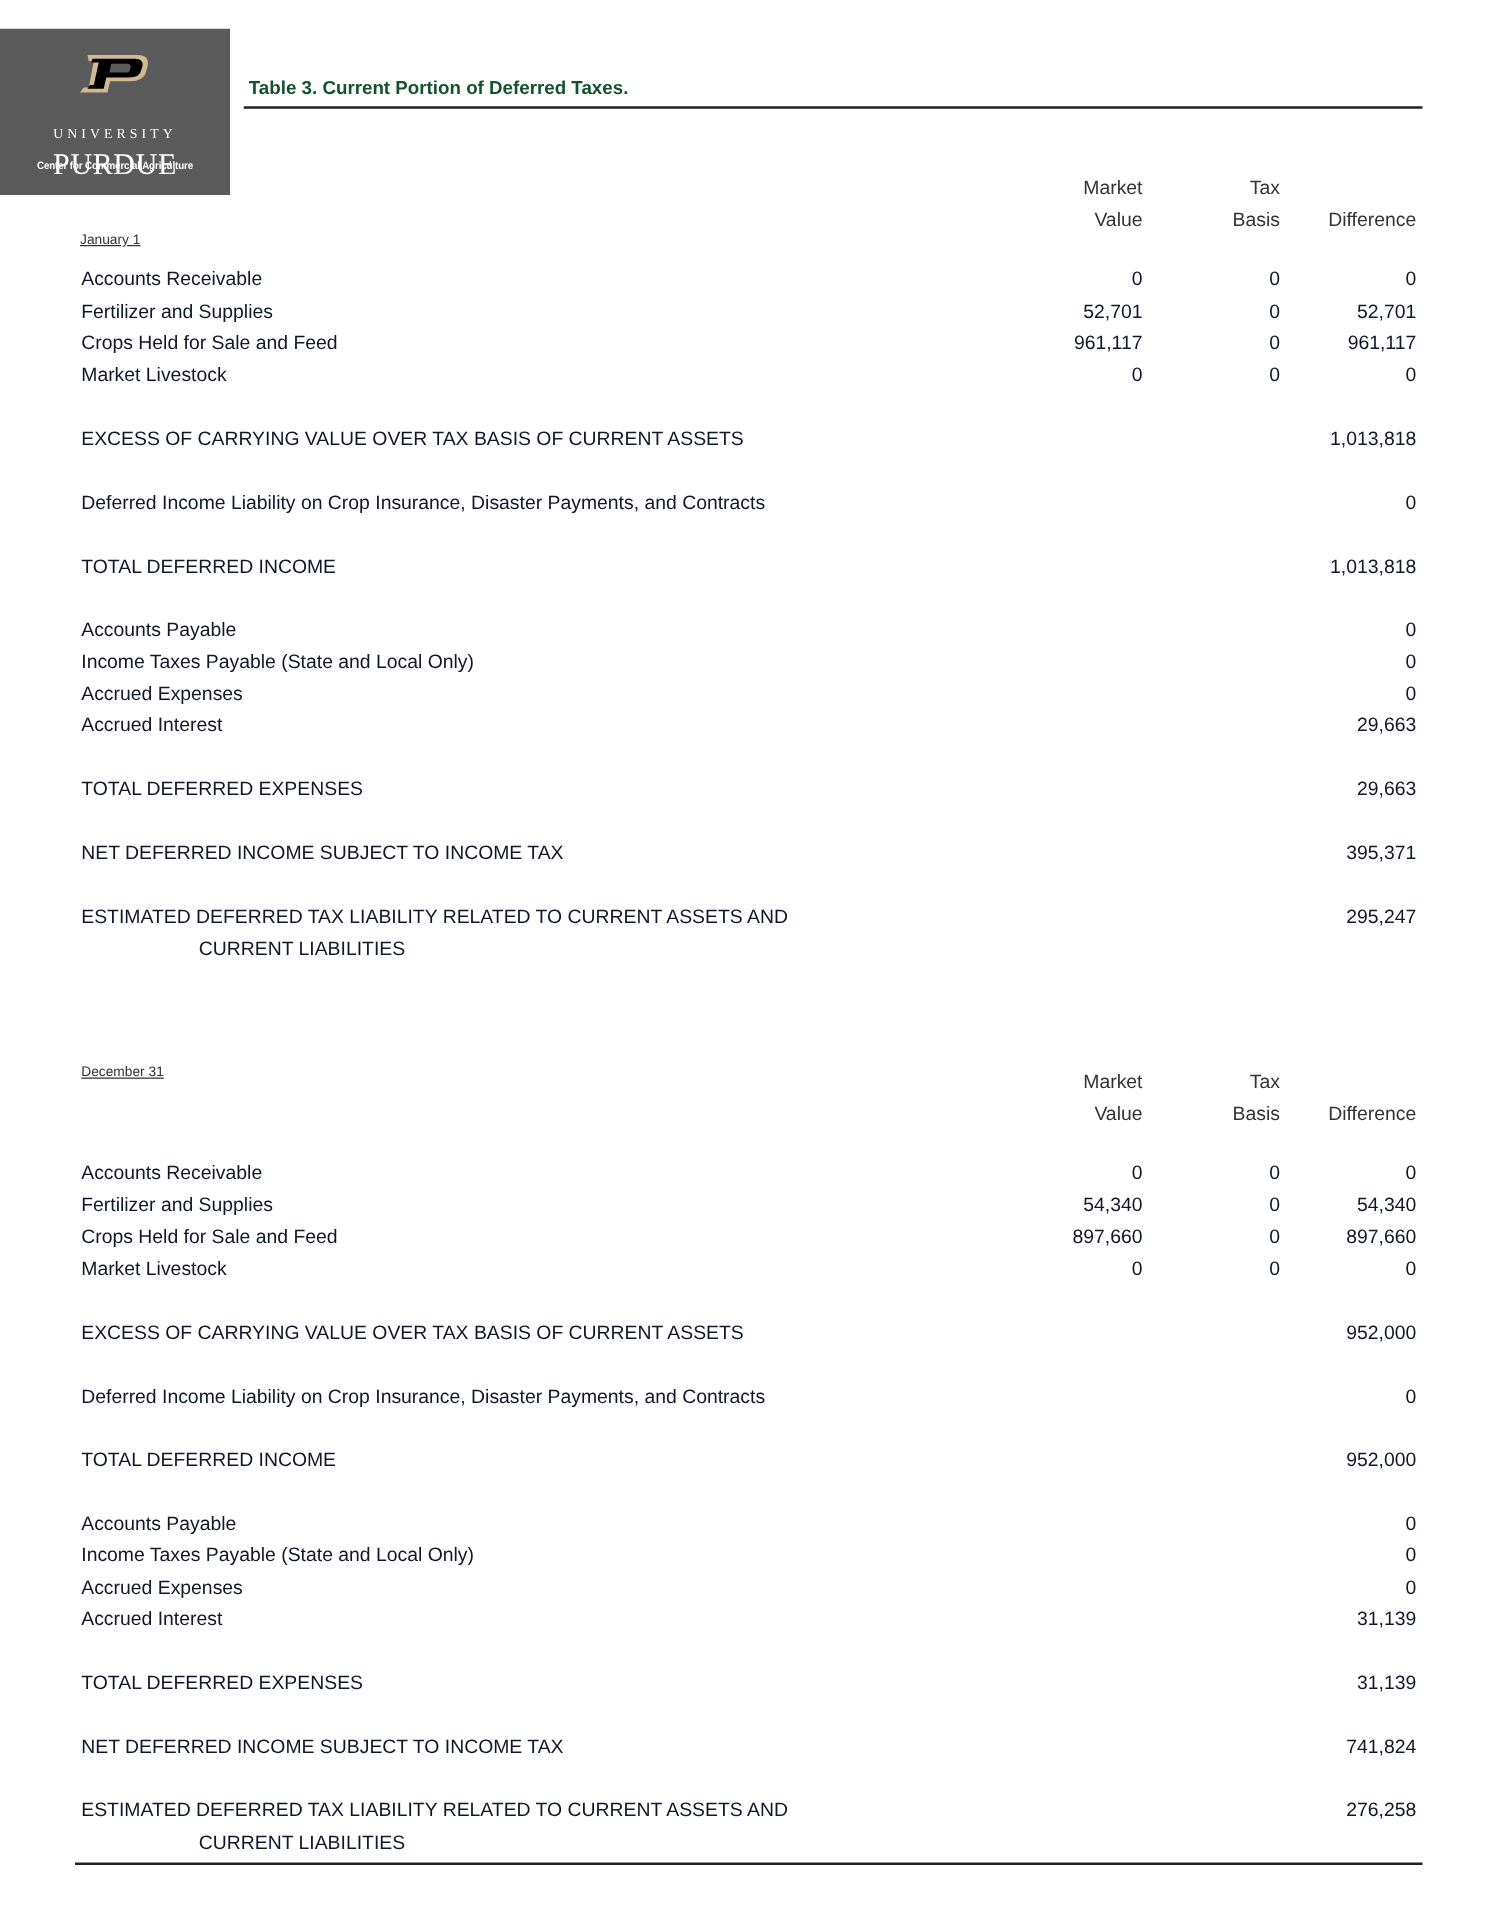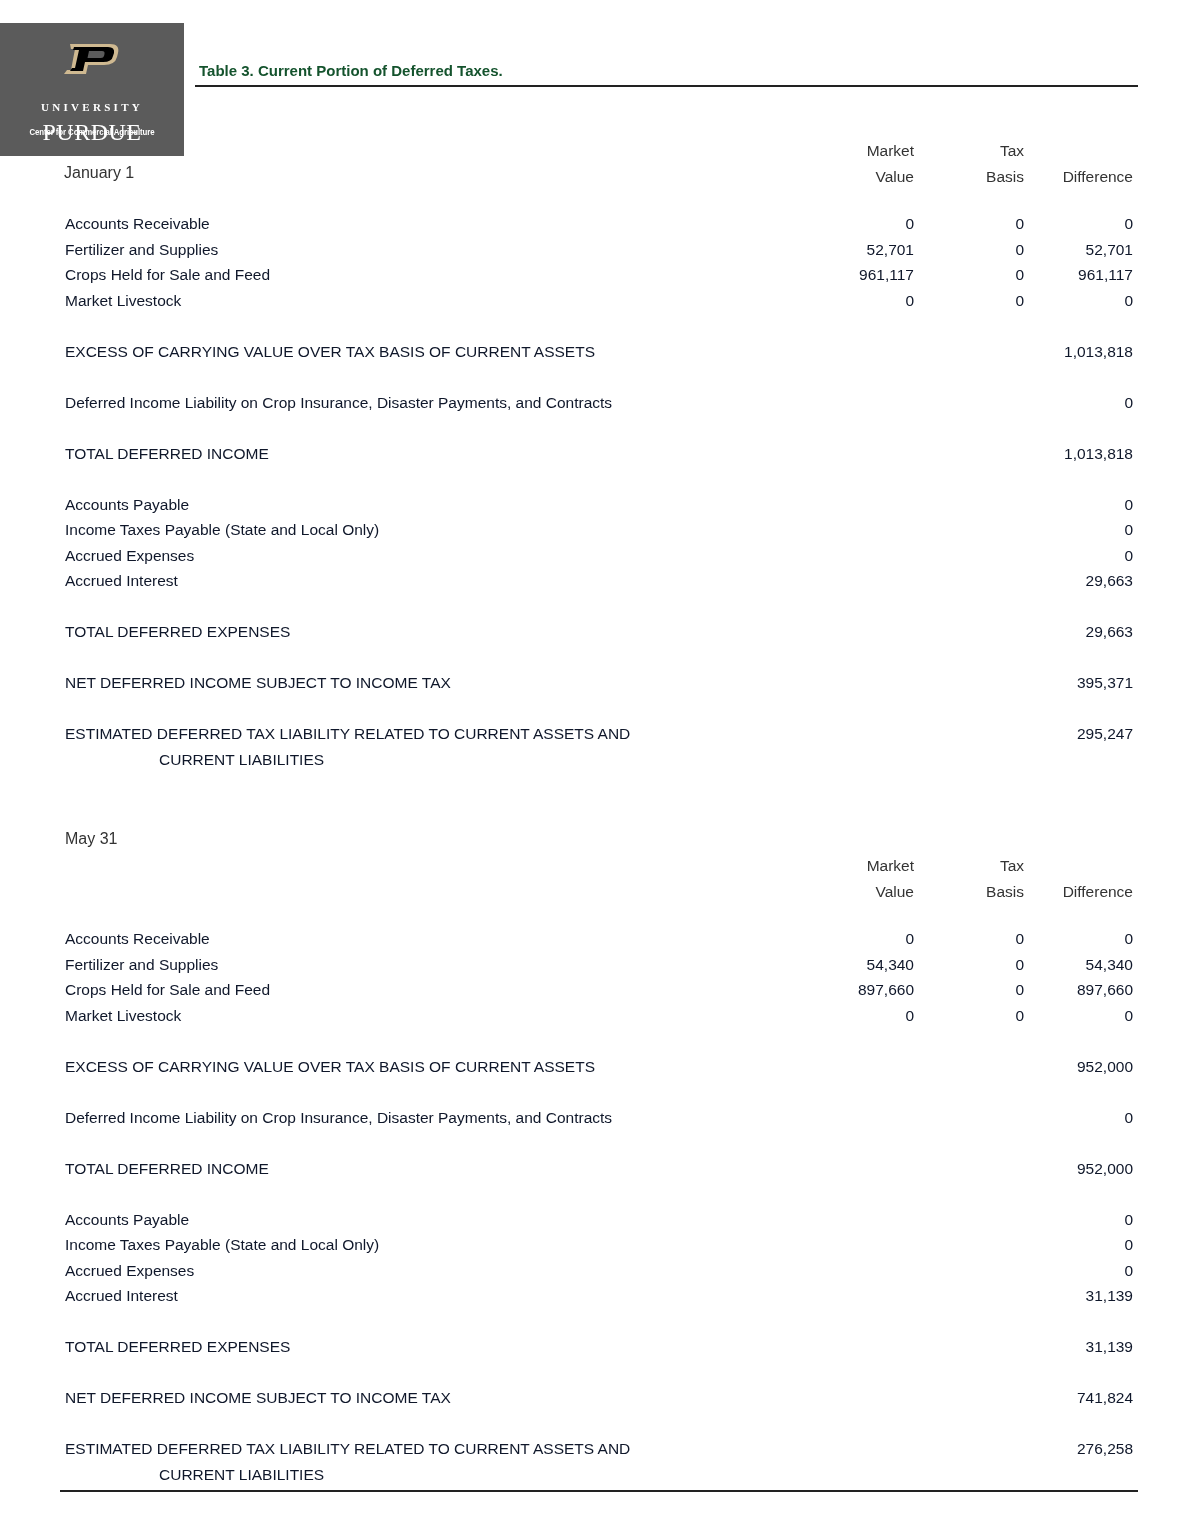--- a/index.html
+++ b/index.html
@@ -4,28 +4,28 @@
 <style>
   html, body { margin: 0; padding: 0; background: #ffffff; }
   body { width: 1198px; height: 1536px; position: relative; overflow: hidden;
          font-family: "Liberation Sans", sans-serif; color: #222; }
   .logo { position: absolute; left: 0; top: 23px; width: 184px; height: 133px; background: #5b5b5b;
           color: #fff; text-align: center; }
   .logo .p-mark { position: absolute; left: 62px; top: 20px; width: 58px; height: 32px; }
   .logo .name { position: absolute; left: 0; right: 0; top: 56px; font-family: "Liberation Serif", serif;
           font-size: 24px; letter-spacing: 0.5px; line-height: 24px; margin-top: 41px; }
   .logo .univ { position: absolute; left: 0; right: 0; top: 78px; font-family: "Liberation Serif", serif;
-          font-size: 11px; font-weight: bold; letter-spacing: 3.3px; text-align: center; }
+          font-size: 11px; font-weight: normal; letter-spacing: 3.3px; text-align: center; }
   .logo .center { position: absolute; left: 0; right: 0; top: 104px; font-size: 8.5px; font-weight: bold;
           letter-spacing: -0.1px; transform: scaleX(0.92); }
 
   .title { position: absolute; left: 199px; top: 62px; font-size: 15px; font-weight: bold; color: #14532d; }
   .rule { position: absolute; height: 2px; background: #222; }
 
-  .period { position: absolute; left: 64px; font-size: 16px; color: #333; }
+  .period { position: absolute; left: 64px; font-size: 11px; text-decoration: underline; color: #333; margin-top: 22px; }
 
   .hdr { position: absolute; font-size: 15.5px; text-align: right; color: #333; line-height: 25.5px; }
 
   .row { position: absolute; left: 65px; width: 1068px; height: 25.5px; font-size: 15.5px; color: #0f172a; }
   .row .lbl { position: absolute; left: 0; top: 0; white-space: nowrap; }
   .row .mv { position: absolute; right: 219px; top: 0; text-align: right; }
   .row .tb { position: absolute; right: 109px; top: 0; text-align: right; }
   .row .df { position: absolute; right: 0; top: 0; text-align: right; }
   .row .lbl2 { position: absolute; left: 94px; top: 25.5px; white-space: nowrap; text-align: center; }
 </style>
@@ -126,21 +126,21 @@
     <span class="df">395,371</span>
   </div>
   <div class="row" style="top:725px;">
     <span class="lbl">ESTIMATED DEFERRED TAX LIABILITY RELATED TO CURRENT ASSETS AND</span>
     <span class="lbl2">CURRENT LIABILITIES</span>
     <span class="df">295,247</span>
   </div>
 </div>
 
 <div>
-  <div class="period" style="top:830px; left:65px;">May 31</div>
+  <div class="period" style="top:830px; left:65px;">December 31</div>
 
   <div class="hdr" style="right:284px; top:853px;">
     <div>Market</div>
       <div>Value</div>
   </div>
   <div class="hdr" style="right:174px; top:853px;">
     <div>Tax</div>
       <div>Basis</div>
   </div>
   <div class="hdr" style="right:65px; top:853px;">

